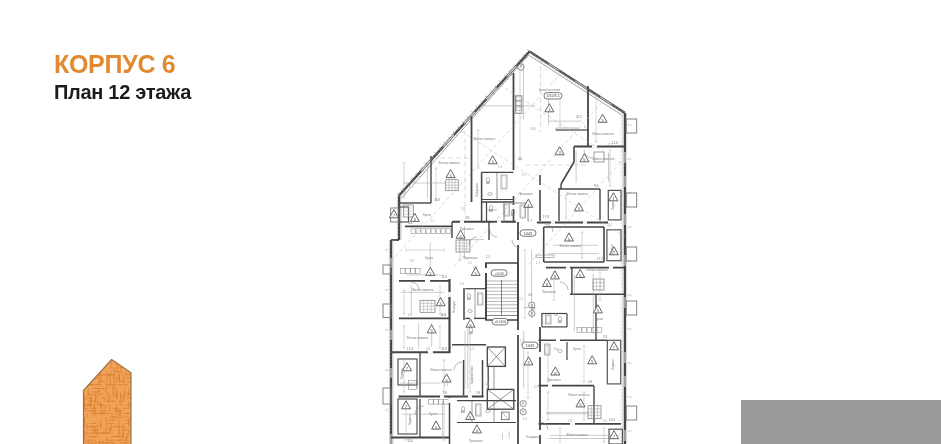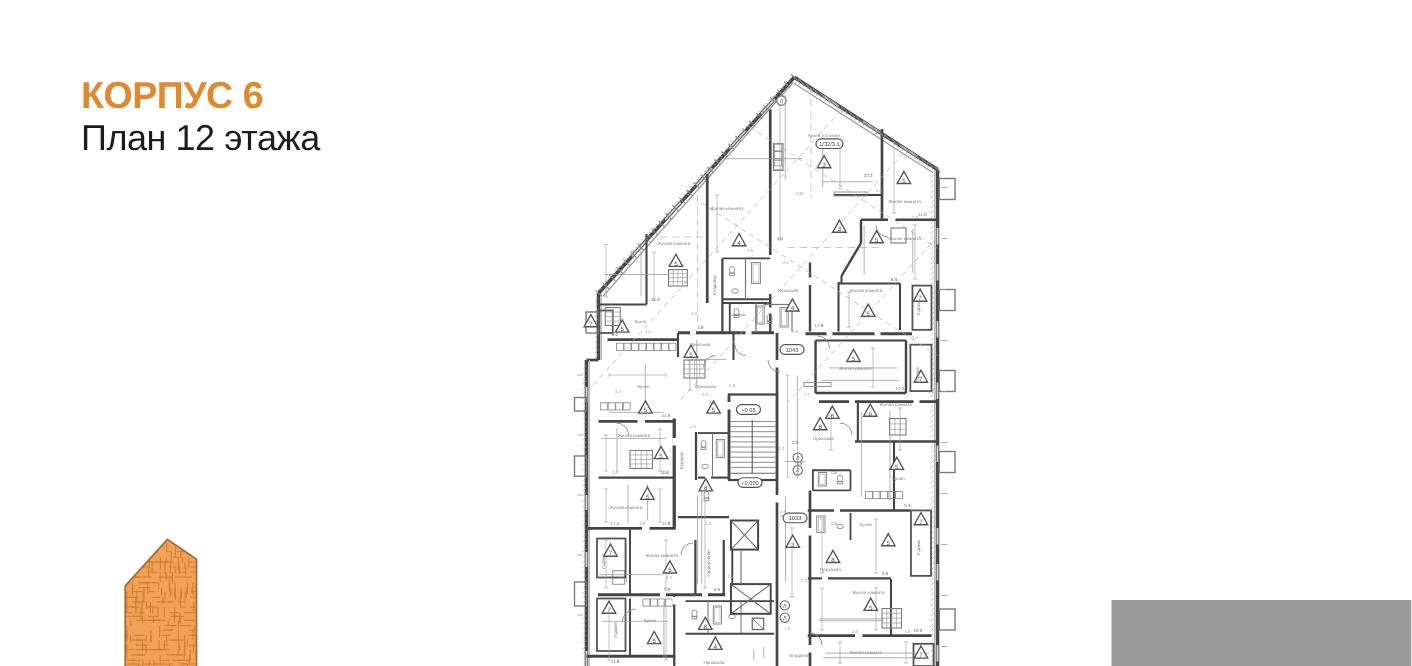--- a/index.html
+++ b/index.html
@@ -1,19 +1,19 @@
 <!DOCTYPE html>
 <html><head>
 <meta charset="utf-8">
 <style>
   html, body { margin: 0; padding: 0; background: #ffffff; width: 941px; height: 444px; overflow: hidden; }
   * { box-sizing: border-box; }
   .hdr { position: absolute; left: 54px; top: 49px; font-family: "Liberation Sans", sans-serif; }
   .l1 { font-size: 25px; font-weight: bold; color: #E0892F; line-height: 30px; letter-spacing: -0.3px; }
-  .l3 { font-size: 24px; font-weight: normal; color: #1c1c1c; line-height: 25px; margin-top: 1px; letter-spacing: -0.3px; }
+  .l3 { font-size: 20px; font-weight: bold; color: #1c1c1c; line-height: 25px; margin-top: 1px; letter-spacing: -0.3px; }
 </style>
 </head>
 <body>
 
 <div class="hdr">
 
   <div class="l1">КОРПУС 6</div>
 
 
   <div class="l3">План 12 этажа</div>

